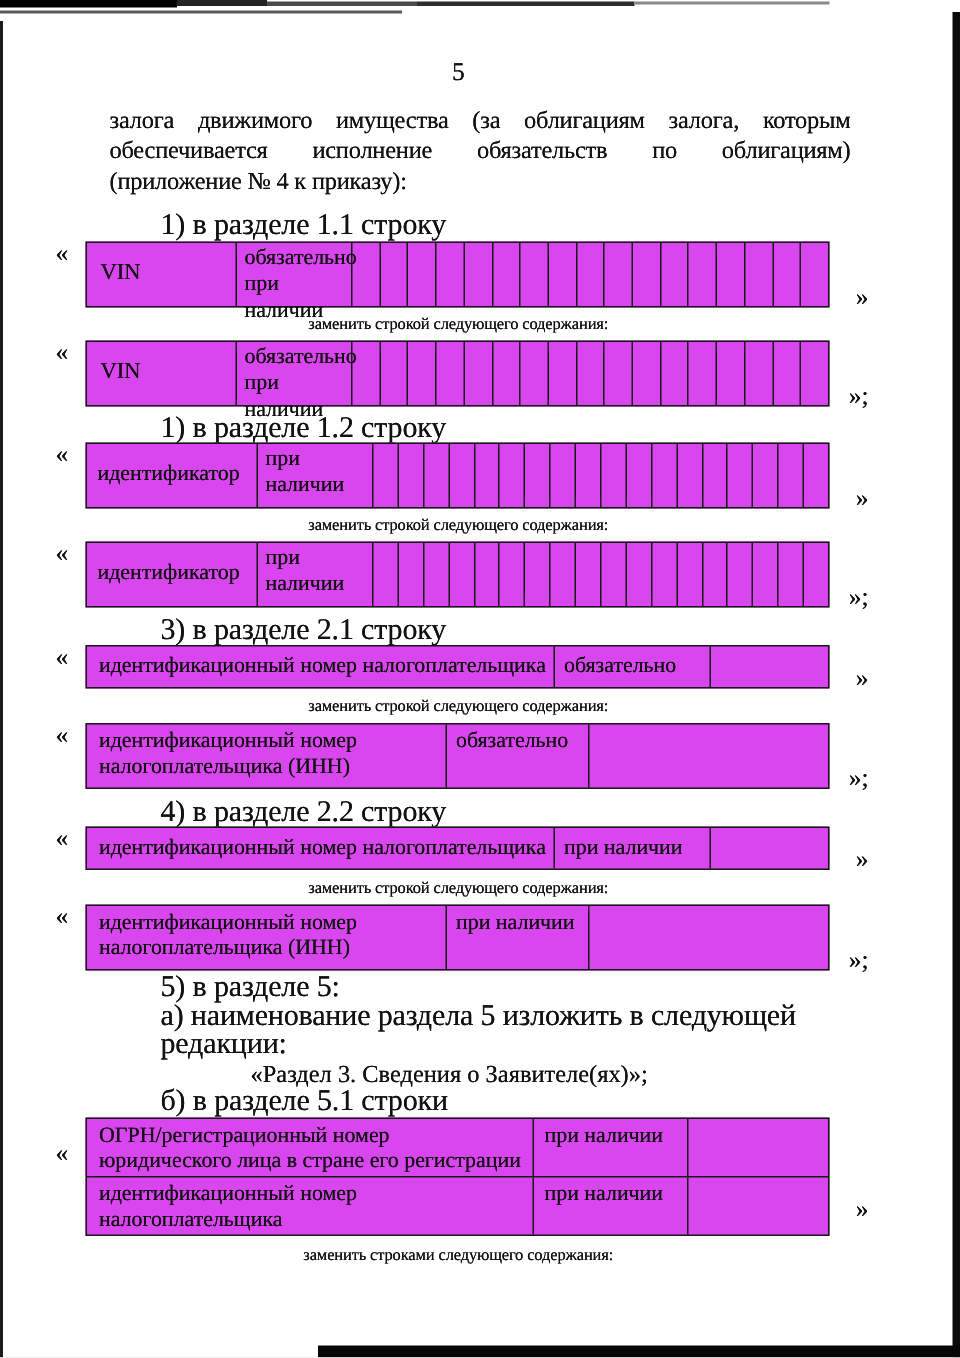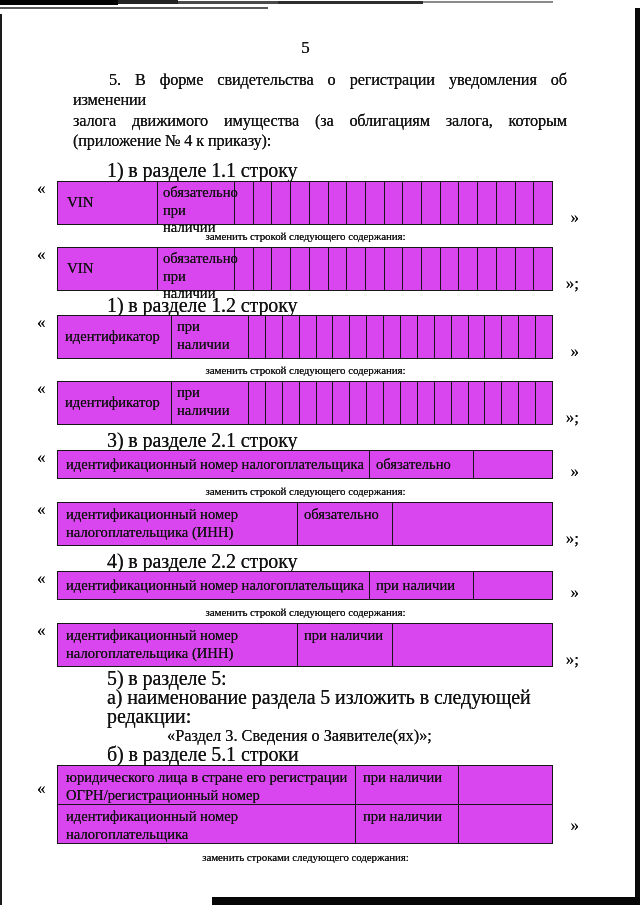--- a/index.html
+++ b/index.html
@@ -81,22 +81,22 @@
   <div class="sa sa-top6"></div>
   <div class="sa sa-left"></div>
   <div class="sa sa-right"></div>
   <div class="sa sa-bottom"></div>
 
   <div class="content">
 
     <div class="page-num">5</div>
 
     <div class="intro">
-      <div class="p-line first">5. В форме свидетельства о регистрации уведомления об изменении</div>
       <div class="p-line">залога движимого имущества (за облигациям залога, которым</div>
+      <div class="p-line">обеспечивается исполнение обязательств по облигациям)</div>
       <div class="p-line last">(приложение № 4 к приказу):</div>
     </div>
 
     <div class="item-label mt10">1) в разделе 1.1 строку</div>
 
     <div class="twrap mt1">
       <span class="qo">«</span>
       <div class="trow h42">
         <div class="cl c1a">
             <span>VIN</span>
@@ -300,22 +300,22 @@
     <div class="item-label mt2">5) в разделе 5:</div>
     <div class="item-label">а) наименование раздела 5 изложить в следующей редакции:</div>
     <div class="sec-title">«Раздел 3. Сведения о Заявителе(ях)»;</div>
     <div class="item-label">б) в разделе 5.1 строки</div>
 
     <div class="twrap t9 mt1">
       <span class="qo">«</span>
       <div class="trow t9col">
         <div class="r9">
           <div class="cl c1u">
+            <div>ОГРН/регистрационный номер</div>
             <div>юридического лица в стране его регистрации</div>
-            <div>ОГРН/регистрационный номер</div>
           </div>
           <div class="cl c2u"><span>при наличии</span></div>
           <div class="c3"></div>
         </div>
         <div class="r9">
           <div class="cl c1u">
             <div>идентификационный номер</div>
             <div>налогоплательщика</div>
           </div>
           <div class="cl c2u"><span>при наличии</span></div>

